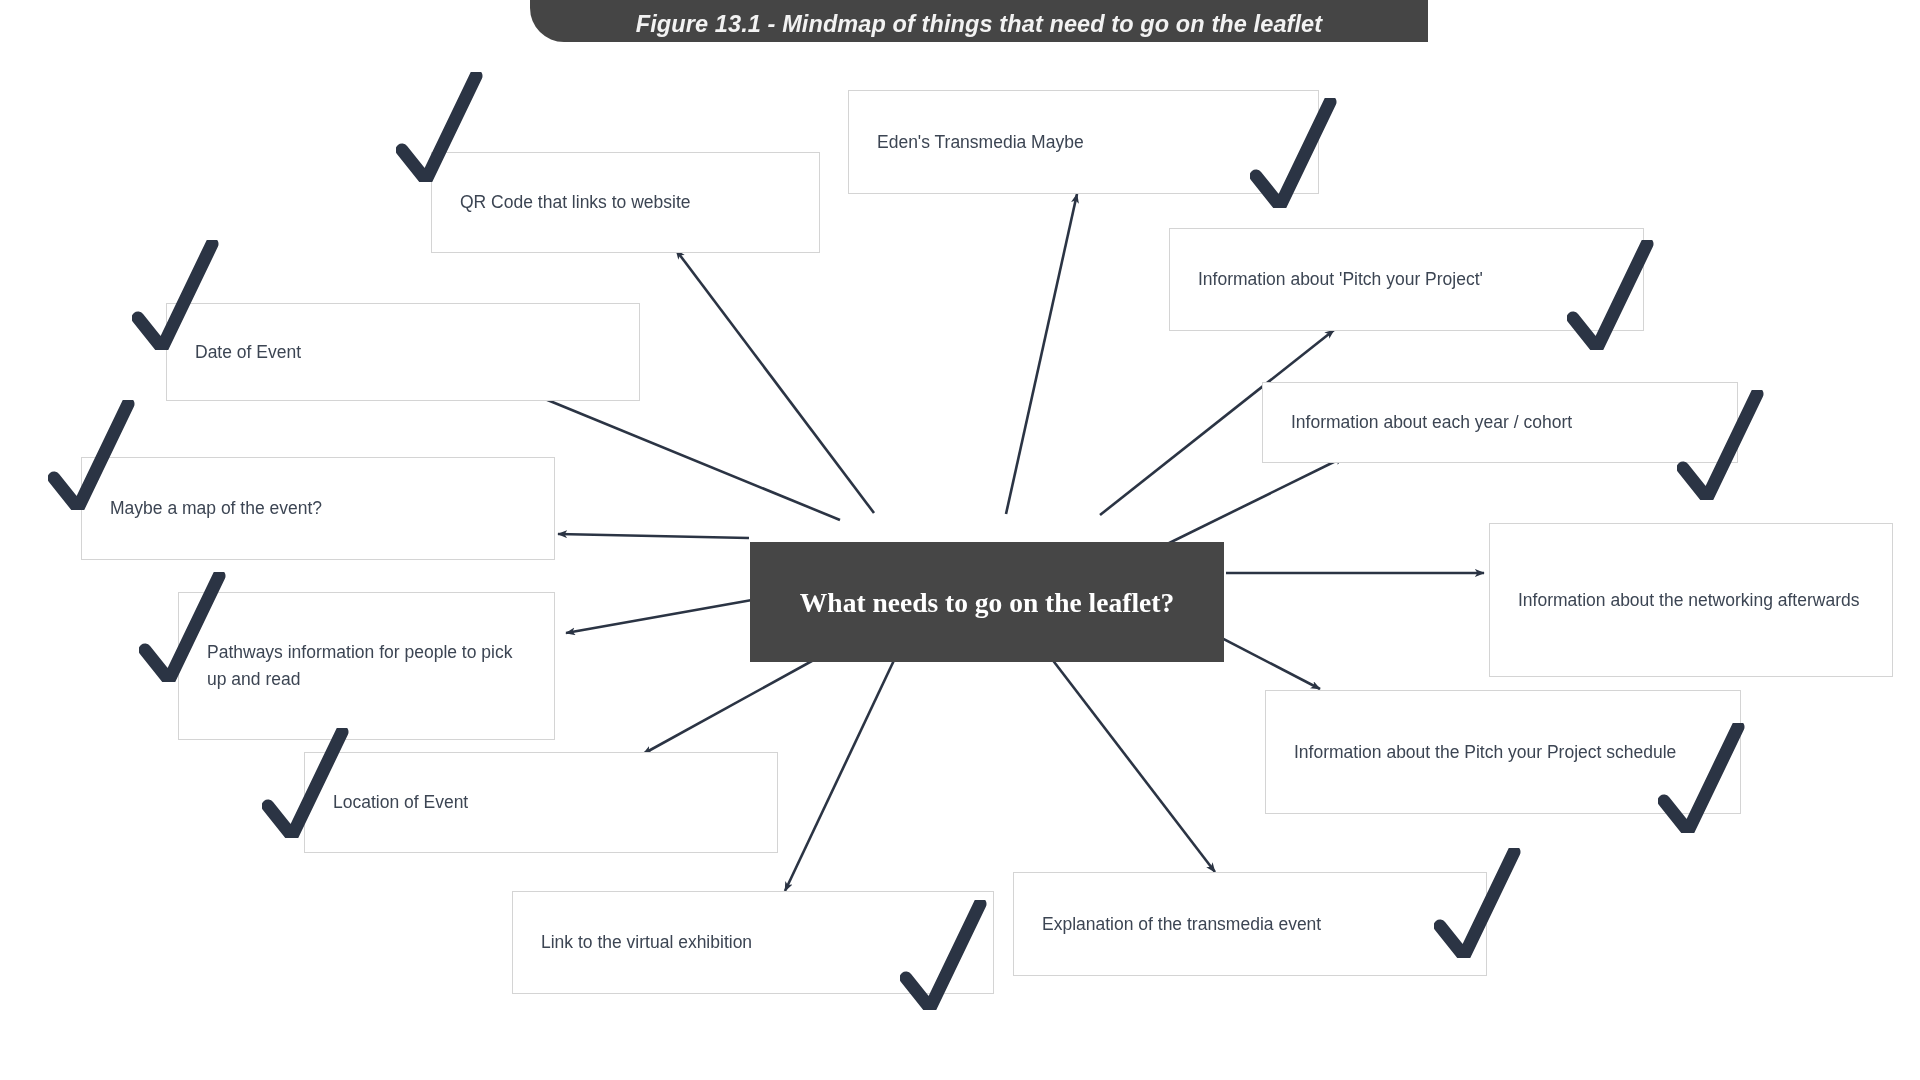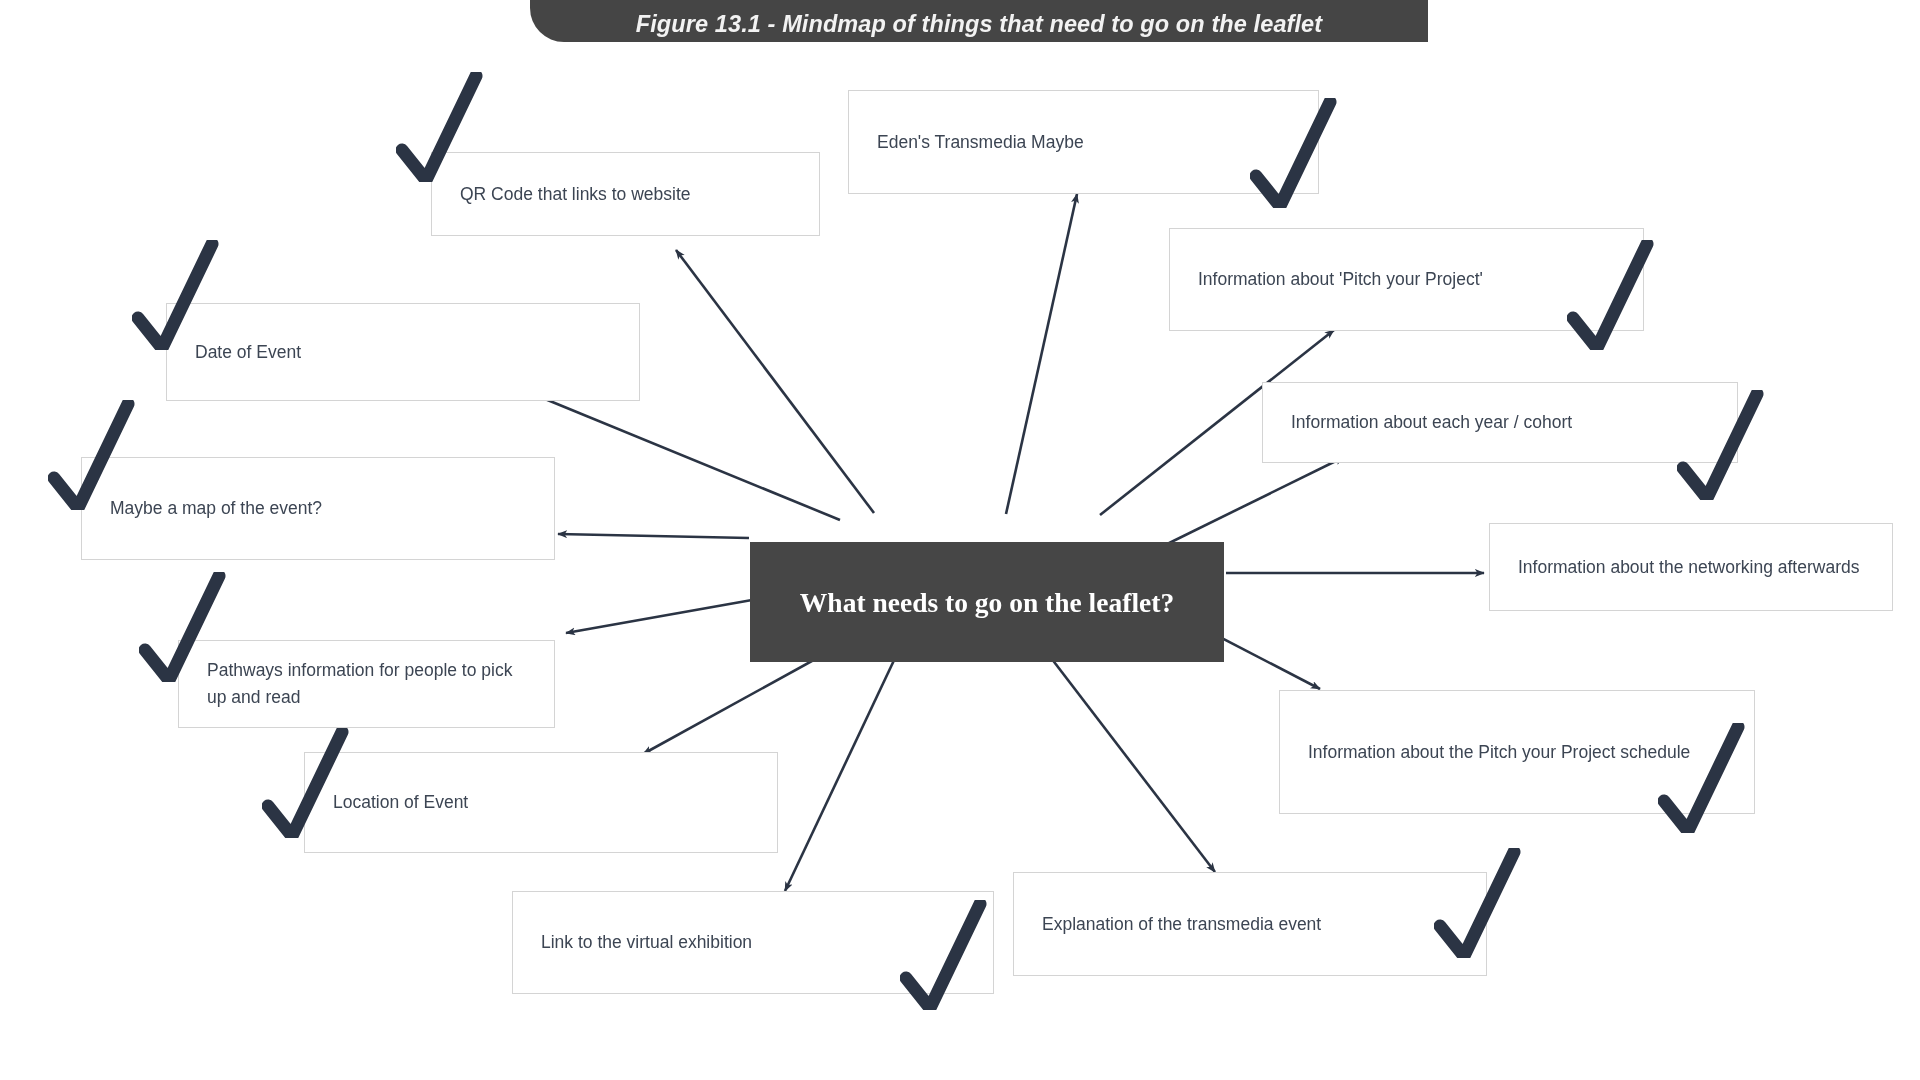--- a/index.html
+++ b/index.html
@@ -117,57 +117,57 @@
       <path d="M749,538 L558,534"></path>
 
       <path d="M840,520 L528,392"></path>
     </g>
   </svg>
 
   <div class="center-node">
     <span class="label">What needs to go on the leaflet?</span>
   </div>
 
-  <div class="node" style="left:431px;top:152px;width:389px;height:84px;">
+  <div class="node" style="left:431px;top:152px;width:389px;height:101px;">
     <span class="label">QR Code that links to website</span>
   </div>
 
   <div class="node" style="left:848px;top:90px;width:471px;height:104px;">
     <span class="label">Eden's Transmedia Maybe</span>
   </div>
 
   <div class="node" style="left:1169px;top:228px;width:475px;height:103px;">
     <span class="label">Information about 'Pitch your Project'</span>
   </div>
 
   <div class="node" style="left:1262px;top:382px;width:476px;height:81px;">
     <span class="label">Information about each year / cohort</span>
   </div>
 
-  <div class="node" style="left:1489px;top:523px;width:404px;height:88px;">
+  <div class="node" style="left:1489px;top:523px;width:404px;height:154px;">
     <span class="label">Information about the networking afterwards</span>
   </div>
 
-  <div class="node" style="left:1265px;top:690px;width:476px;height:124px;margin-left:14px;">
+  <div class="node" style="left:1265px;top:690px;width:476px;height:124px;">
     <span class="label">Information about the Pitch your Project schedule</span>
   </div>
 
   <div class="node" style="left:1013px;top:872px;width:474px;height:104px;">
     <span class="label">Explanation of the transmedia event</span>
   </div>
 
   <div class="node" style="left:512px;top:891px;width:482px;height:103px;">
     <span class="label">Link to the virtual exhibition</span>
   </div>
 
   <div class="node" style="left:304px;top:752px;width:474px;height:101px;">
     <span class="label">Location of Event</span>
   </div>
 
-  <div class="node" style="left:178px;top:592px;width:377px;height:88px;margin-top:48px;">
+  <div class="node" style="left:178px;top:592px;width:377px;height:148px;">
     <span class="label">Pathways information for people to pick up and read</span>
   </div>
 
   <div class="node" style="left:81px;top:457px;width:474px;height:103px;">
     <span class="label">Maybe a map of the event?</span>
   </div>
 
   <div class="node" style="left:166px;top:303px;width:474px;height:98px;">
     <span class="label">Date of Event</span>
   </div>

